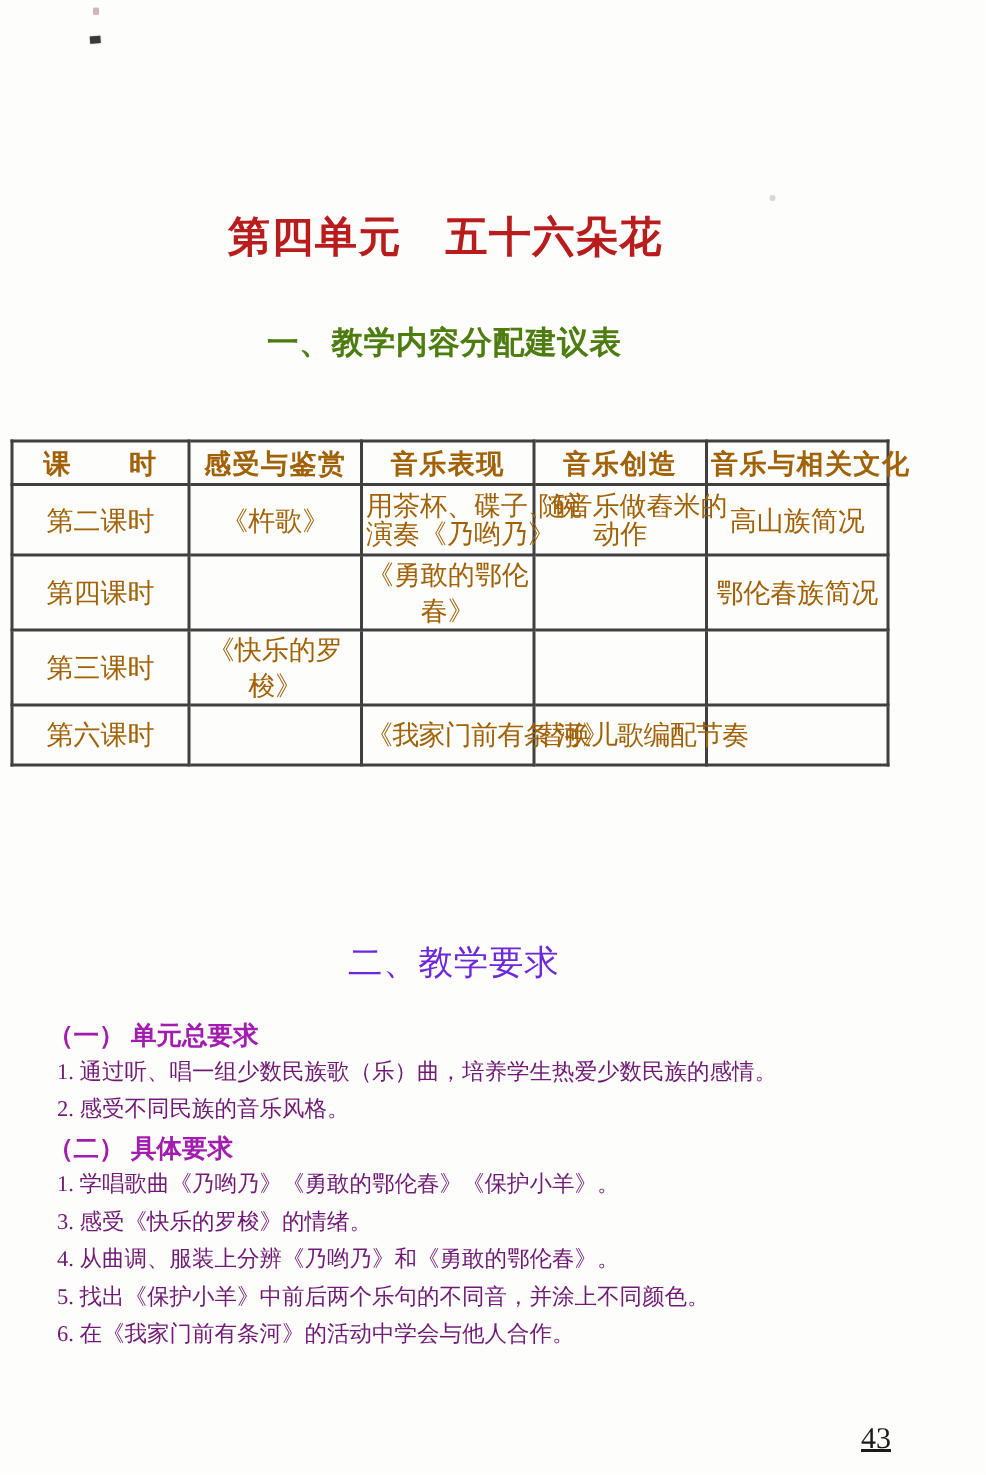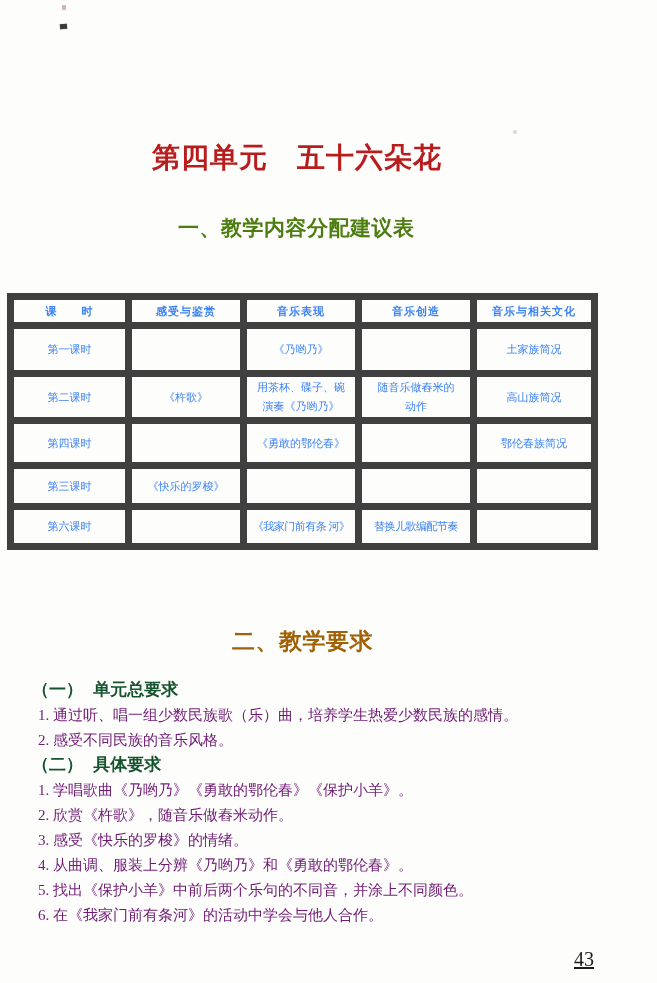--- a/index.html
+++ b/index.html
@@ -30,53 +30,53 @@
   }
   .sec-title-1{
     position:absolute;left:178px;top:214px;
     font-family:"Liberation Sans","DejaVu Sans",sans-serif;
     font-weight:bold;font-size:21px;letter-spacing:.5px;color:#4d7c0f;
     white-space:pre;
   }
   .sec-title-2{
     position:absolute;left:232px;top:626px;
     font-family:"Liberation Sans","DejaVu Sans",sans-serif;
-    font-weight:bold;font-size:23px;letter-spacing:.5px;color:#a16207;
+    font-weight:normal;font-size:23px;letter-spacing:.5px;color:#6d28d9;
     white-space:pre;
   }
   
   table.alloc{
     position:absolute;left:7px;top:293px;
     width:584px;border-collapse:collapse;table-layout:fixed;
     border:2px solid #2b2b2b;
   }
   table.alloc th,table.alloc td{
-    border:7px solid #404040;
+    border:2px solid #404040;
     text-align:center;vertical-align:middle;
-    font-size:11px;color:#3b82f6;
+    font-size:18px;color:#a16207;
     padding:0 2px;overflow:visible;
   }
   table.alloc th{
     font-family:"Liberation Sans","DejaVu Sans",sans-serif;
     font-weight:bold;letter-spacing:1px;white-space:pre;
   }
   td.multiline{
     text-align:left;padding-left:6px;
     font-size:14px;line-height:19px;white-space:pre;
   }
   td.squeeze{
     font-size:13px;letter-spacing:-0.5px;white-space:pre;padding:0;
   }
   
   .req{
     position:absolute;left:32px;top:678px;width:600px;
   }
   .req-h{
-    font-family:Liberation Mono, monospace;
-    font-weight:bold;font-size:17px;line-height:25px;color:#14532d;
+    font-family:Liberation Serif, serif;
+    font-weight:bold;font-size:17px;line-height:25px;color:#a21caf;
     white-space:pre;
   }
   .req-i{
     font-size:15px;line-height:25px;color:#701a75;
     margin-left:6px;white-space:pre;
   }
   .page-number{
     position:absolute;left:574px;top:948px;
     font-size:20px;color:#1a1a1a;text-decoration:underline;
   }
@@ -104,27 +104,20 @@
     <thead>
       <tr style="height:29px">
         <th>课　　时</th>
         <th>感受与鉴赏</th>
         <th>音乐表现</th>
         <th>音乐创造</th>
         <th>音乐与相关文化</th>
       </tr>
     </thead>
     <tbody>
-      <tr style="height:48px">
-        <td>第一课时</td>
-        <td></td>
-        <td>《乃哟乃》</td>
-        <td></td>
-        <td>土家族简况</td>
-      </tr>
       <tr style="height:47px">
         <td>第二课时</td>
         <td>《杵歌》</td>
         <td class="multiline">用茶杯、碟子、碗
 演奏《乃哟乃》</td>
         <td class="multiline">随音乐做舂米的
 动作</td>
         <td>高山族简况</td>
       </tr>
       <tr style="height:45px">
@@ -152,21 +145,20 @@
   </table>
 
   <div class="sec-title-2">二、教学要求</div>
 
   <div class="req">
     <div class="req-h">（一） 单元总要求</div>
     <div class="req-i">1. 通过听、唱一组少数民族歌（乐）曲，培养学生热爱少数民族的感情。</div>
     <div class="req-i">2. 感受不同民族的音乐风格。</div>
     <div class="req-h">（二） 具体要求</div>
     <div class="req-i">1. 学唱歌曲《乃哟乃》《勇敢的鄂伦春》《保护小羊》。</div>
-    <div class="req-i">2. 欣赏《杵歌》，随音乐做舂米动作。</div>
     <div class="req-i">3. 感受《快乐的罗梭》的情绪。</div>
     <div class="req-i">4. 从曲调、服装上分辨《乃哟乃》和《勇敢的鄂伦春》。</div>
     <div class="req-i">5. 找出《保护小羊》中前后两个乐句的不同音，并涂上不同颜色。</div>
     <div class="req-i">6. 在《我家门前有条河》的活动中学会与他人合作。</div>
   </div>
 
   <div class="page-number">43</div>
 
 </div>
 

